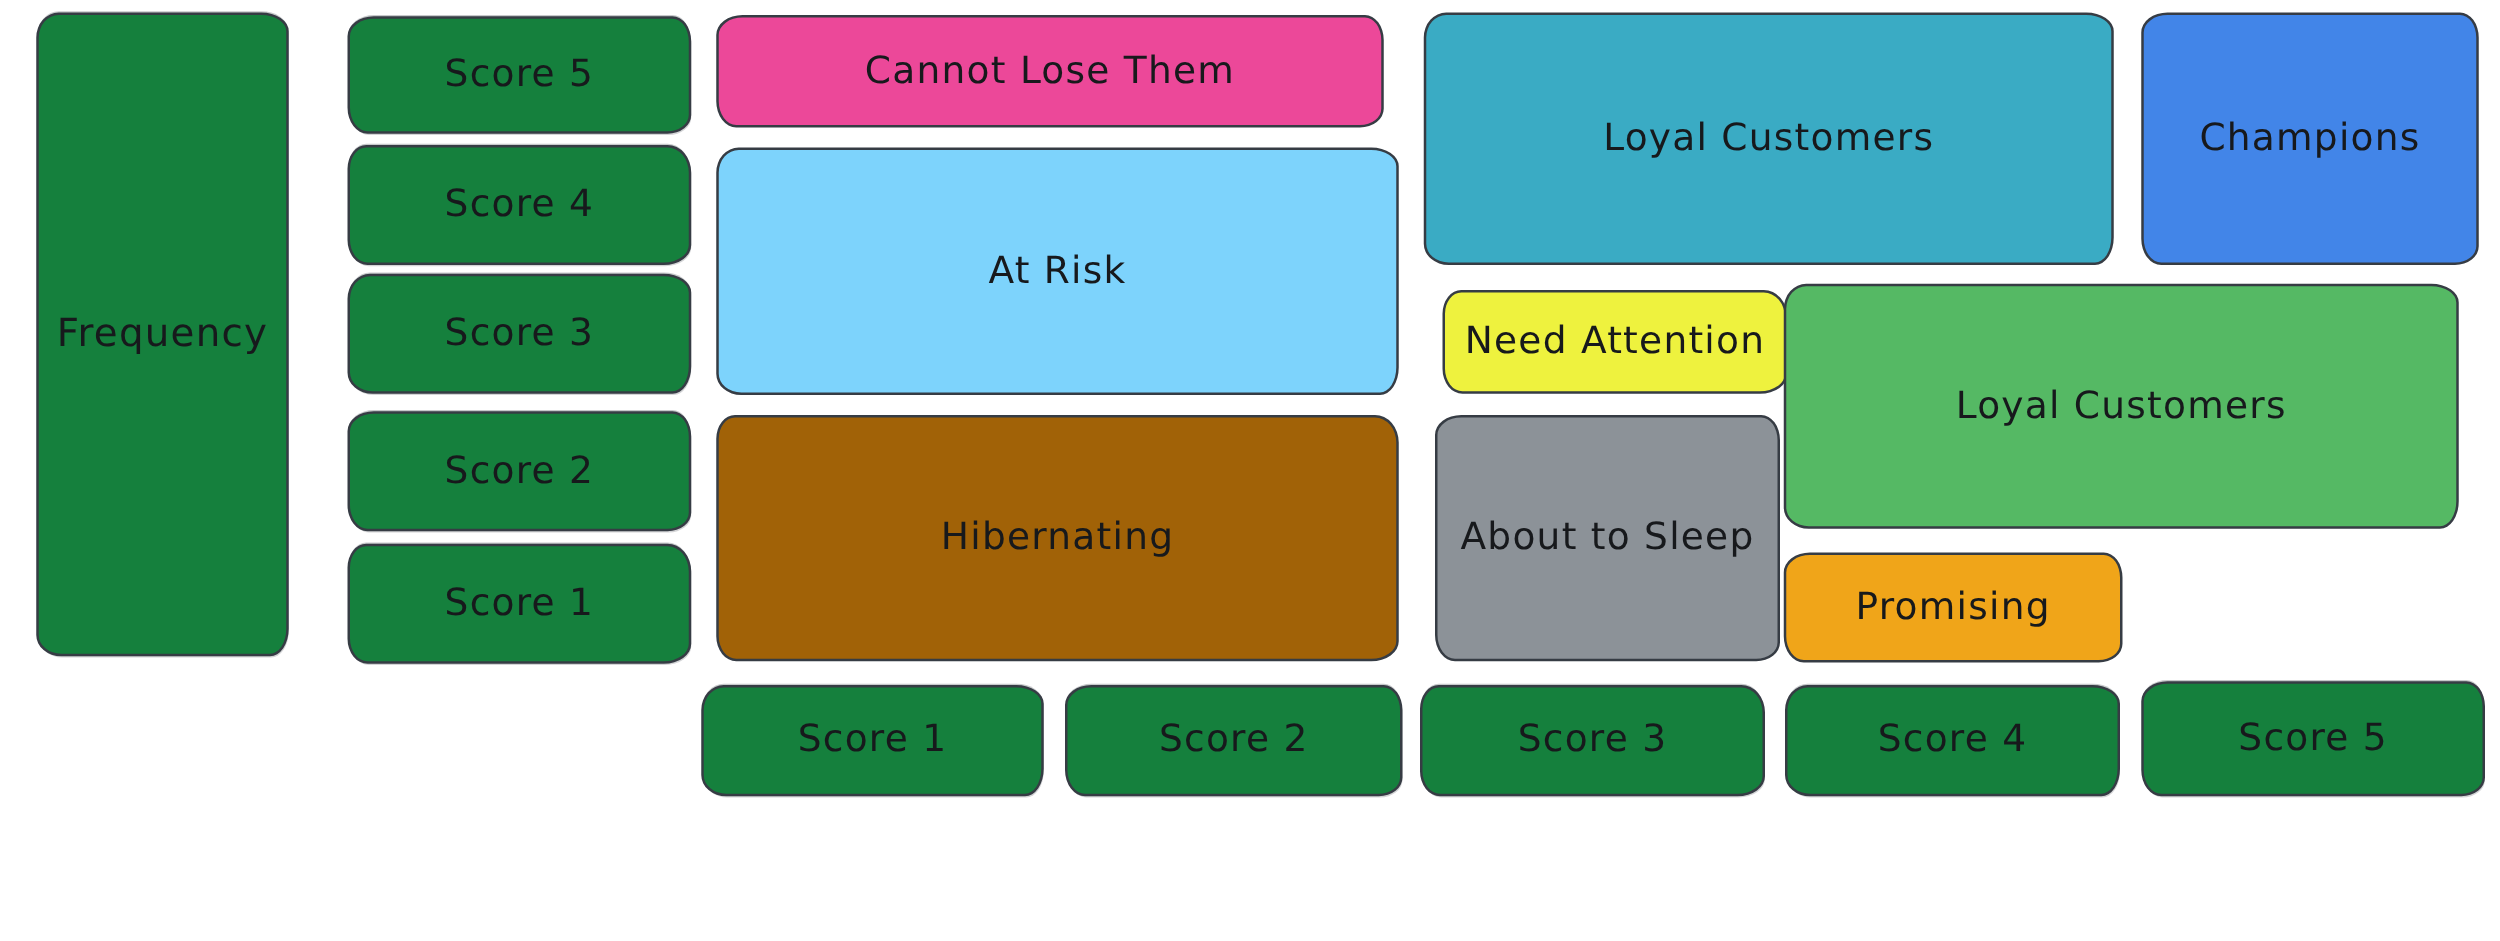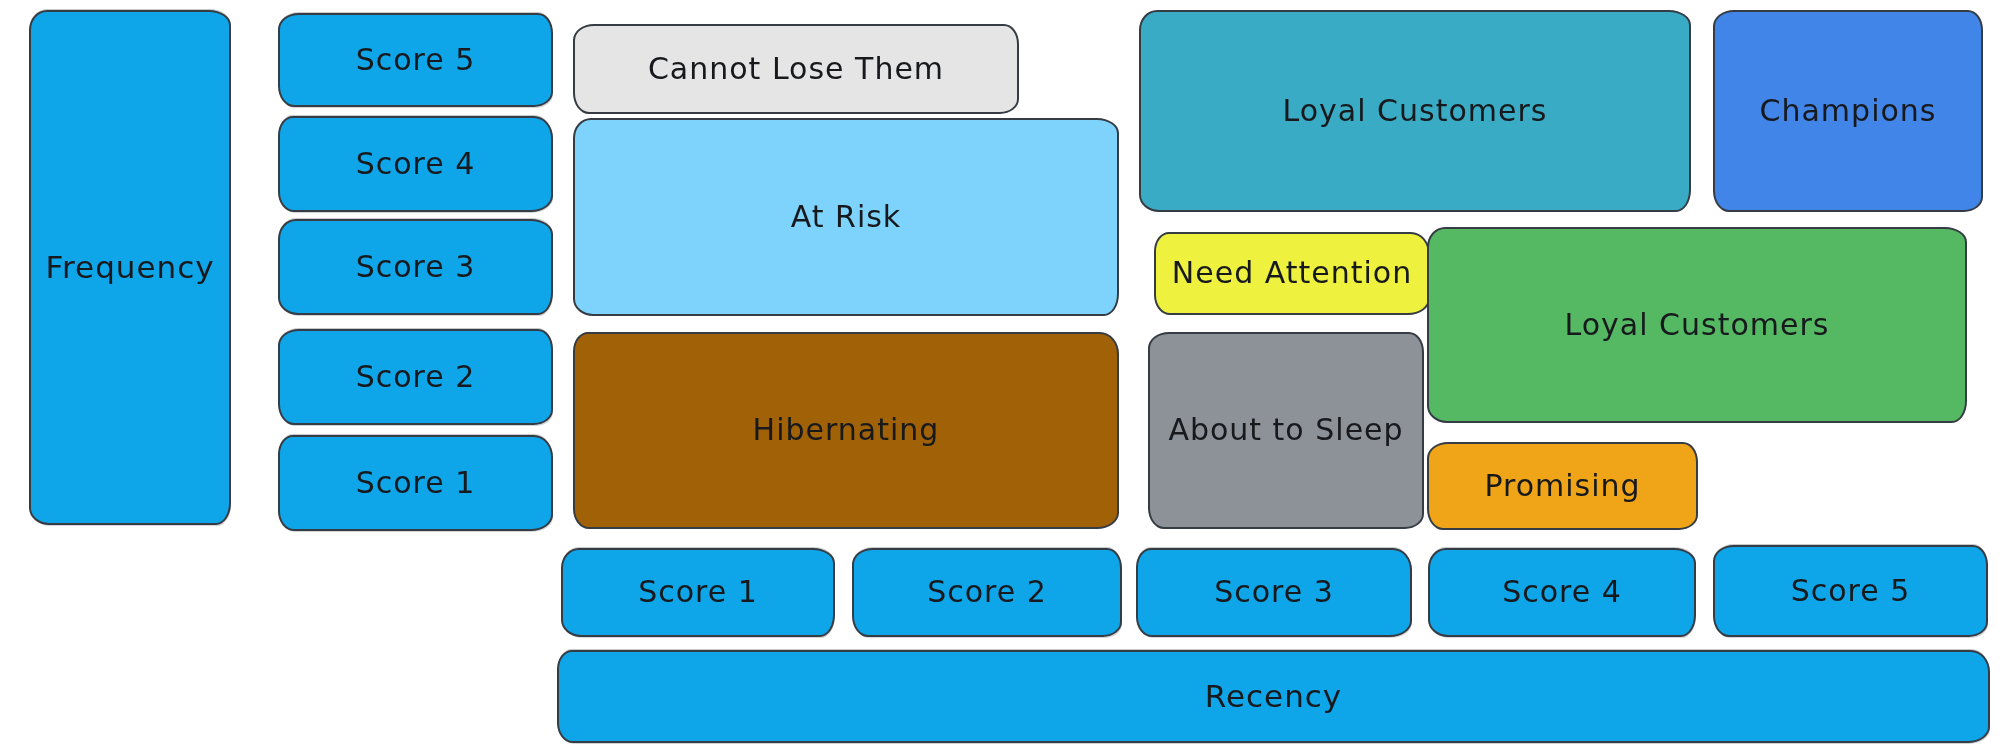--- a/index.html
+++ b/index.html
@@ -8,21 +8,21 @@
     width:2000px;height:753px;
     background:#ffffff;
     font-family:"DejaVu Sans","Liberation Sans",sans-serif;
     color:#17191c;
   }
   .box{
     position:absolute;
     box-sizing:border-box;
     display:flex;align-items:center;justify-content:center;
     border:2.5px solid #363c44;
-    background:#0ea5e9;
+    background:#15803d;
     font-size:30px;
     letter-spacing:1px;
     text-align:center;
     line-height:1.15;
     white-space:nowrap;
   }
   
   .r-a{border-radius:18px 22px 15px 20px / 20px 15px 22px 17px;}
   .r-b{border-radius:21px 15px 19px 16px / 16px 20px 15px 21px;}
   .r-c{border-radius:15px 19px 22px 16px / 19px 22px 16px 20px;}
@@ -36,21 +36,21 @@
 <div class="stage">
 
   <div class="box r-a sketch axis-label" style="left:29px;top:10px;width:202px;height:515px">Frequency</div>
 
   <div class="box r-b sketch" style="left:278px;top:13px;width:275px;height:94px">Score 5</div>
   <div class="box r-c sketch" style="left:278px;top:116px;width:275px;height:96px">Score 4</div>
   <div class="box r-a sketch" style="left:278px;top:219px;width:275px;height:96px">Score 3</div>
   <div class="box r-b sketch" style="left:278px;top:329px;width:275px;height:96px">Score 2</div>
   <div class="box r-c sketch" style="left:278px;top:435px;width:275px;height:96px">Score 1</div>
 
-  <div class="box r-b seg" style="left: 573px; top: 24px; width: 446px; height: 90px; background-color: #e5e5e5;">Cannot Lose Them</div>
+  <div class="box r-b seg" style="left: 573px; top: 12px; width: 534px; height: 90px; background-color: #ec4899;">Cannot Lose Them</div>
 
   <div class="box r-a seg" style="left: 573px; top: 118px; width: 546px; height: 198px; background-color: #7dd3fc;">At Risk</div>
 
   <div class="box r-c seg" style="left: 573px; top: 332px; width: 546px; height: 197px; background-color: #a16207; text-align: center;">Hibernating</div>
 
   <div class="box r-a seg" style="left: 1139px; top: 10px; width: 552px; height: 202px; background-color: rgb(58, 171, 196);">Loyal Customers</div>
 
   <div class="box r-b seg" style="left: 1713px; top: 10px; width: 270px; height: 202px; background-color: rgb(66, 133, 232);">Champions</div>
 
   <div class="box r-c seg" style="left: 1154px; top: 232px; width: 276px; height: 83px; background-color: rgb(238, 242, 62);">Need Attention</div>
@@ -61,15 +61,14 @@
 
   <div class="box r-b seg" style="left: 1427px; top: 442px; width: 271px; height: 88px; background-color: rgb(240, 165, 25);">Promising</div>
 
 
   <div class="box r-a sketch" style="left:561px;top:548px;width:274px;height:89px">Score 1</div>
   <div class="box r-b sketch" style="left:852px;top:548px;width:270px;height:89px">Score 2</div>
   <div class="box r-c sketch" style="left:1136px;top:548px;width:276px;height:89px">Score 3</div>
   <div class="box r-a sketch" style="left:1428px;top:548px;width:268px;height:89px">Score 4</div>
   <div class="box r-b sketch" style="left:1713px;top:545px;width:275px;height:92px">Score 5</div>
 
-  <div class="box r-c sketch axis-label" style="left:557px;top:650px;width:1433px;height:93px">Recency</div>
 
 </div>
 
 </body></html>

